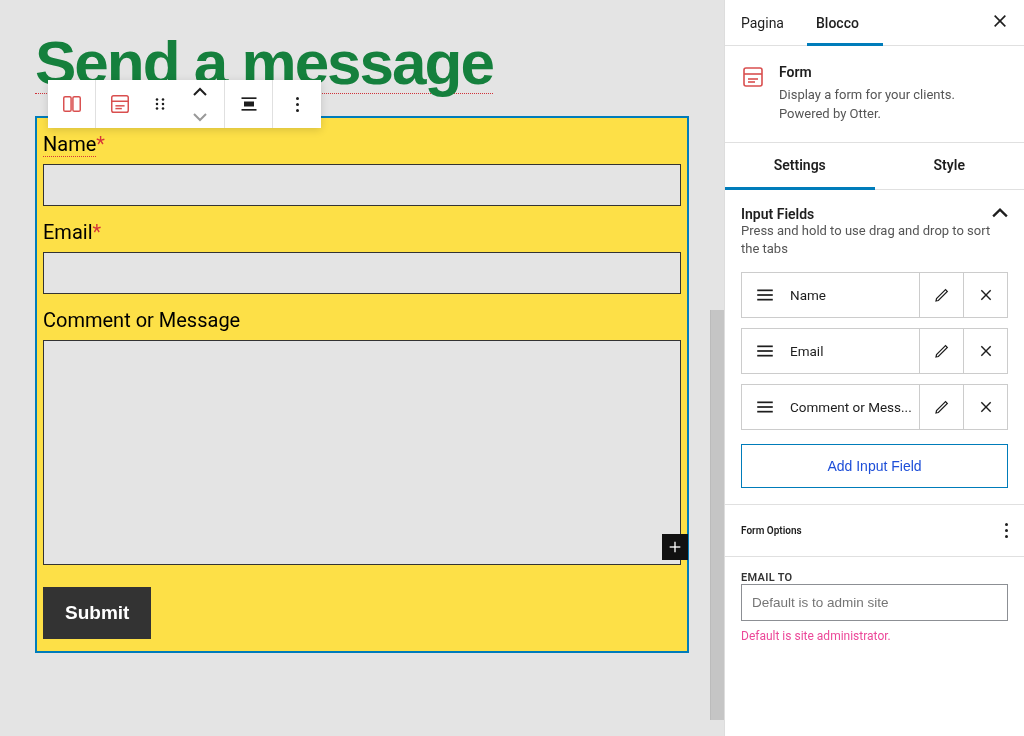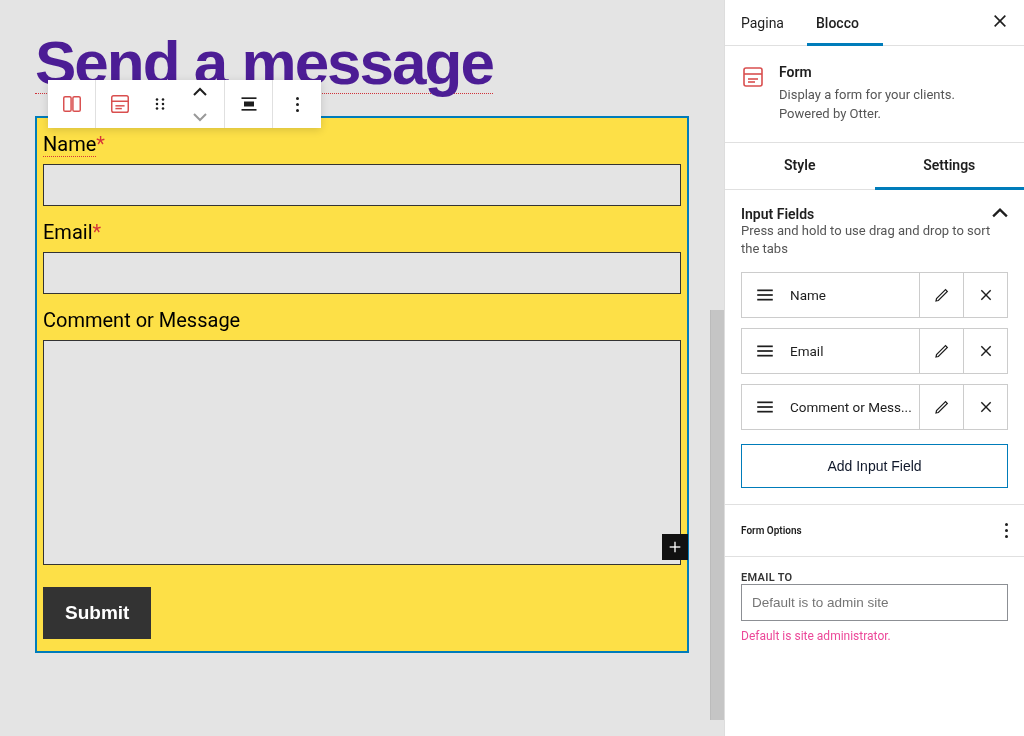--- a/index.html
+++ b/index.html
@@ -15,21 +15,21 @@
   .editor-area {
     flex: 1;
     padding: 35px 35px 0 35px;
     position: relative;
     overflow: hidden;
   }
   .page-title {
     font-size: 62px;
     font-weight: 900;
     letter-spacing: -2px;
-    color: #4c1d95;
+    color: #15803d;
     font-family: Arial Black, Arial, sans-serif;
     border-bottom: 1px dotted #d0333a;
     display: inline-block;
     line-height: 0.9;
     padding-bottom: 2px;
   }
   .toolbar {
     position: absolute;
     top: 80px;
     left: 48px;
@@ -228,21 +228,21 @@
     display:flex; align-items:center; justify-content:center;
     border-left: 1px solid #ccc;
     cursor: pointer;
   }
   .add-field-btn {
     margin-top: 14px;
     width: 100%;
     padding: 13px;
     border: 1px solid #007cba;
     background: #fff;
-    color: #0f172a;
+    color: #1d4ed8;
     font-size: 14px;
     cursor: pointer;
   }
   .form-options-head {
     display: flex;
     justify-content: space-between;
     align-items: center;
     padding: 18px 16px;
     border-bottom: 1px solid #e0e0e0;
   }
@@ -368,22 +368,22 @@
           <line x1="7" y1="17" x2="14" y2="17" stroke="#d94f4f" stroke-width="1.6"></line>
         </svg>
     </div>
     <div>
       <div class="block-title">Form</div>
       <div class="block-desc">Display a form for your clients. Powered by Otter.</div>
     </div>
   </div>
 
   <div class="sub-tabs">
+    <div class="sub-tab active">Settings</div>
     <div class="sub-tab">Style</div>
-    <div class="sub-tab active">Settings</div>
   </div>
 
   <div class="panel-section">
     <div class="panel-head">
       <span>Input Fields</span>
       <span><svg width="16" height="12" viewBox="0 0 14 10">
             <polyline points="1,8 7,2 13,8" fill="none" stroke="#1e1e1e" stroke-width="2"></polyline>
           </svg></span>
     </div>
     <div class="panel-hint">Press and hold to use drag and drop to sort the tabs</div>

